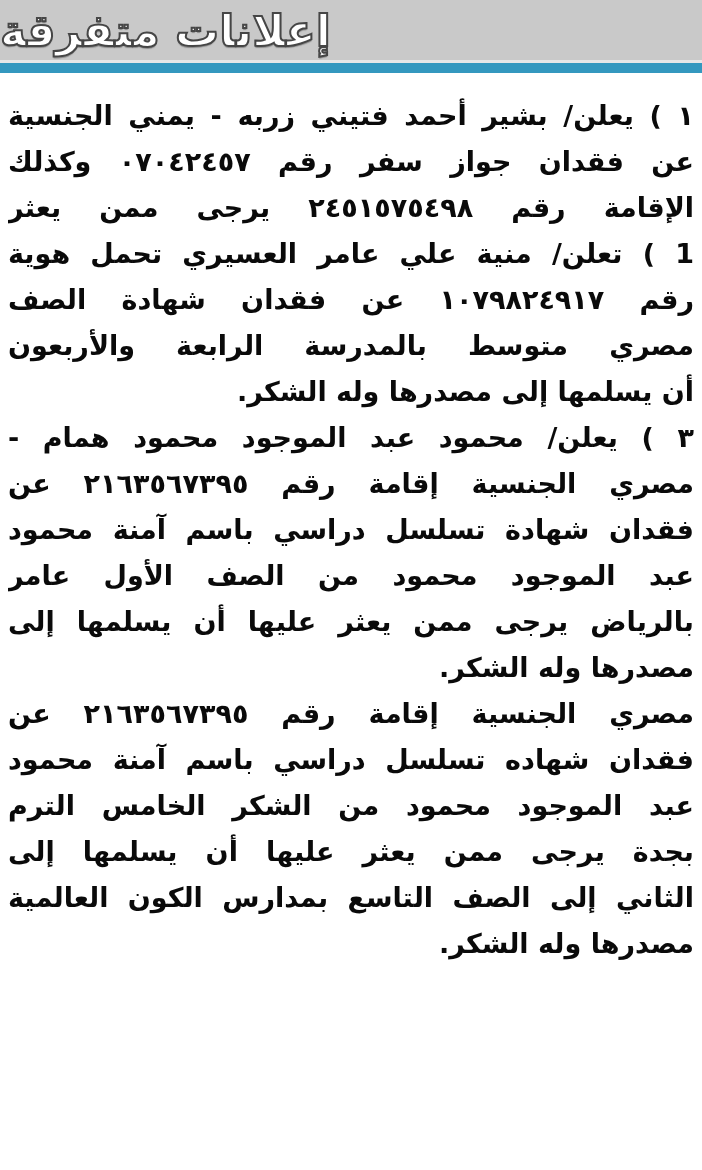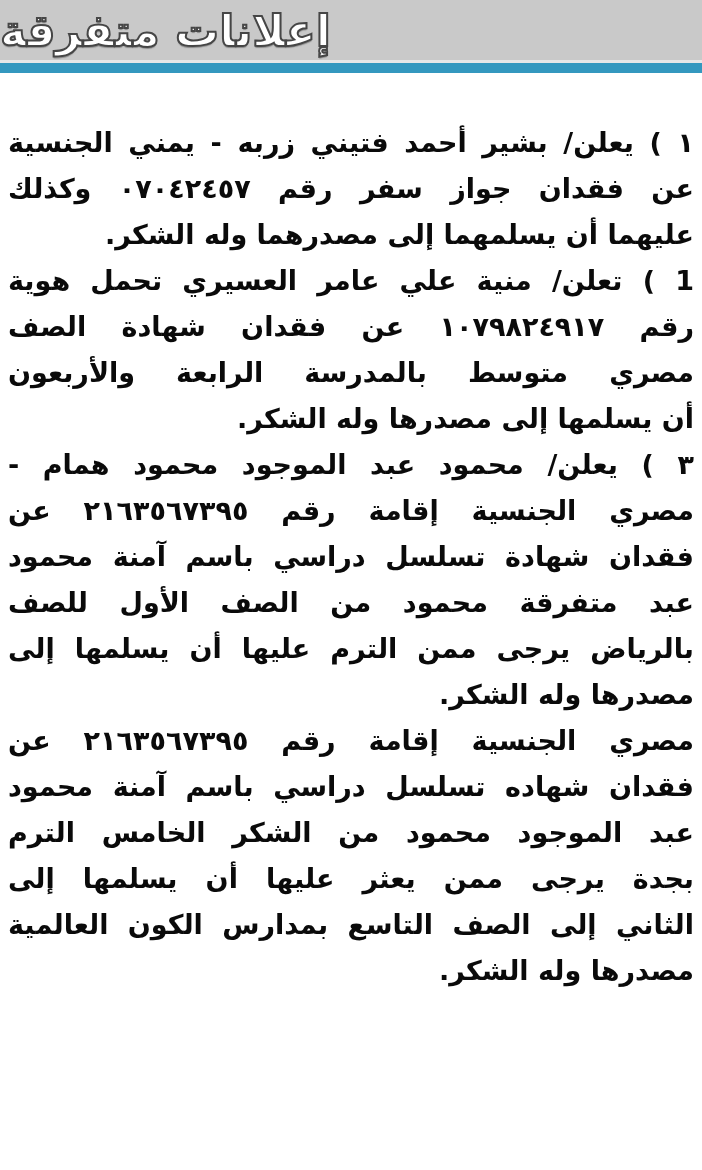--- a/index.html
+++ b/index.html
@@ -40,23 +40,22 @@
     height: 3px;
     background: #e7e7e7;
   }
   .accent-bar {
     height: 10px;
     background: var(--bar-color, #3498bf);
   }
   
   .content {
     direction: rtl;
-    padding: 4px 8px 0 8px;
+    padding: 20px 8px 0 8px;
     color: #0a0a0a;
-    margin-top: 43px;
   }
   .announcement {
     margin: 0;
   }
   .line {
     font-size: 27px;
     font-weight: bold;
     line-height: 46px;
     text-align: justify;
     text-align-last: justify;
@@ -77,36 +76,36 @@
     <div class="banner-title">إعلانات متفرقة</div>
   </div>
   <div class="banner-gap"></div>
   <div class="accent-bar"></div>
 
   <div class="content">
 
     <div class="announcement">
       <div class="line">١ ) يعلن/ بشير أحمد فتيني زربه - يمني الجنسية</div>
       <div class="line">عن فقدان جواز سفر رقم ٠٧٠٤٢٤٥٧ وكذلك</div>
-      <div class="line last">عليهما أن يسلمهما إلى مصدرهما وله الشكر.</div>
+      <div class="line">الإقامة رقم ٢٤٥١٥٧٥٤٩٨ يرجى ممن يعثر</div>
     </div>
 
     <div class="announcement">
       <div class="line">1 ) تعلن/ منية علي عامر العسيري تحمل هوية</div>
       <div class="line">رقم ١٠٧٩٨٢٤٩١٧ عن فقدان شهادة الصف</div>
       <div class="line">مصري متوسط بالمدرسة الرابعة والأربعون</div>
       <div class="line last">أن يسلمها إلى مصدرها وله الشكر.</div>
     </div>
 
     <div class="announcement">
       <div class="line">٣ ) يعلن/ محمود عبد الموجود محمود همام -</div>
       <div class="line">مصري الجنسية إقامة رقم ٢١٦٣٥٦٧٣٩٥ عن</div>
       <div class="line">فقدان شهادة تسلسل دراسي باسم آمنة محمود</div>
-      <div class="line">عبد متفرقة محمود من الصف الأول للصف</div>
-      <div class="line">بالرياض يرجى ممن الترم عليها أن يسلمها إلى</div>
+      <div class="line">عبد الموجود محمود من الصف الأول عامر</div>
+      <div class="line">بالرياض يرجى ممن يعثر عليها أن يسلمها إلى</div>
       <div class="line last">مصدرها وله الشكر.</div>
     </div>
 
     <div class="announcement">
       <div class="line">مصري الجنسية إقامة رقم ٢١٦٣٥٦٧٣٩٥ عن</div>
       <div class="line">فقدان شهاده تسلسل دراسي باسم آمنة محمود</div>
       <div class="line">عبد الموجود محمود من الشكر الخامس الترم</div>
       <div class="line">بجدة يرجى ممن يعثر عليها أن يسلمها إلى</div>
       <div class="line">الثاني إلى الصف التاسع بمدارس الكون العالمية</div>
       <div class="line last">مصدرها وله الشكر.</div>

